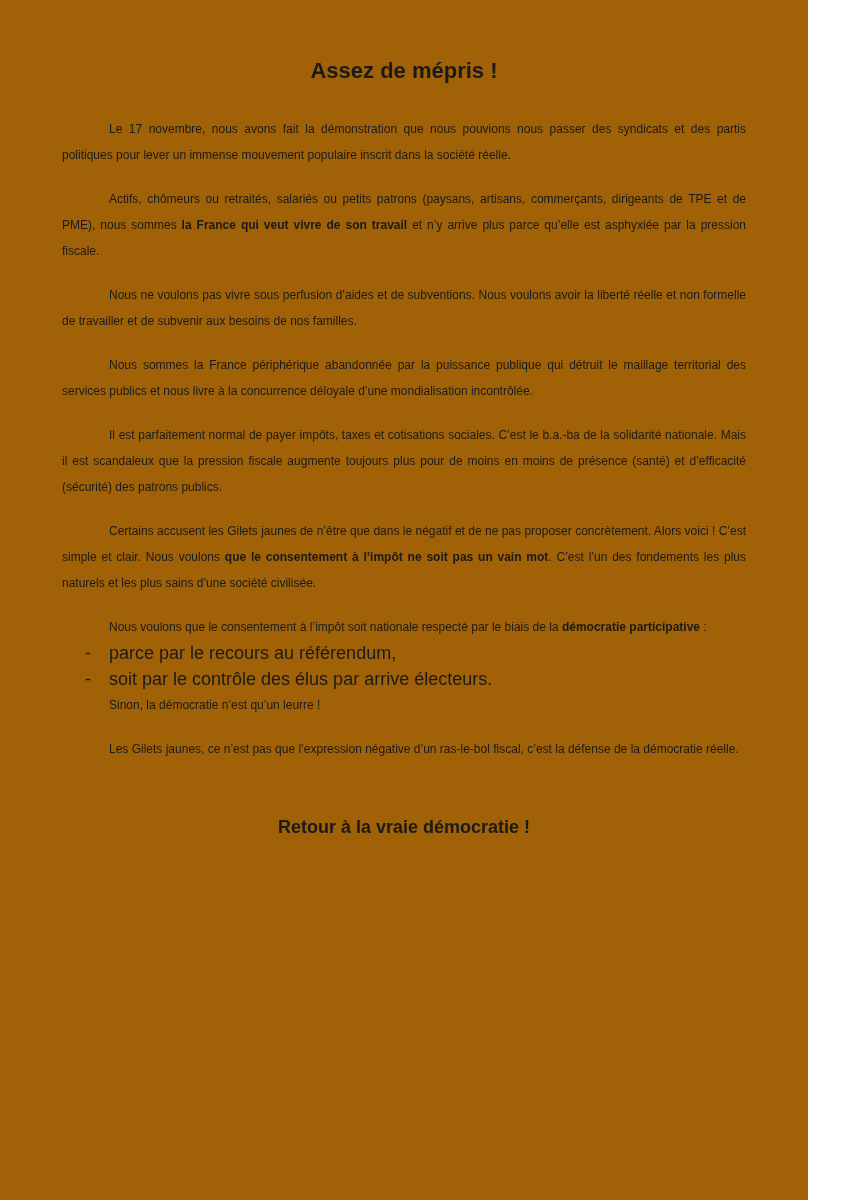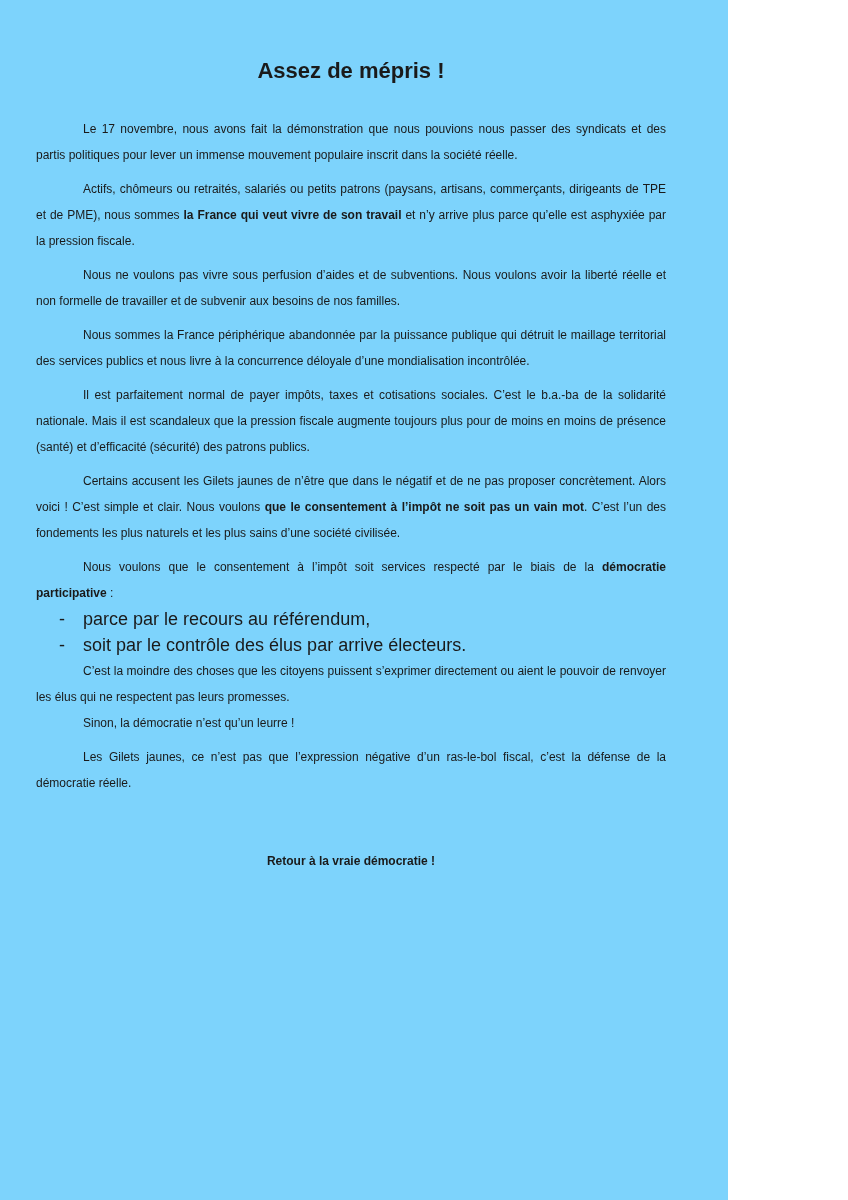--- a/index.html
+++ b/index.html
@@ -4,78 +4,77 @@
 <style>
   html, body { margin: 0; padding: 0; }
   body {
     width: 848px; height: 1200px;
     background: #ffffff;
     color: #1a1a1a;
     font-family: "Liberation Sans", sans-serif;
   }
   .page {
     box-sizing: border-box;
-    width: 728px; height: 1200px;
-    padding: 56px 62px 0 36px;
-    background: #7dd3fc;
+    width: 808px; height: 1200px;
+    padding: 56px 62px 0 62px;
+    background: #a16207;
     overflow: hidden;
   }
   .title {
     font-size: 22px;
     font-weight: bold;
     text-align: center;
     margin: 0 0 30px 0;
     line-height: 30px;
   }
   .body-text { }
   .para {
     font-size: 12px;
     line-height: 26px;
     text-align: justify;
     text-indent: 47px;
     margin: 0;
   }
-  .gap { margin-top: 8px; }
+  .gap { margin-top: 18px; }
   .b { font-weight: bold; }
   .list { font-size: 18px; line-height: 26px; }
   .list-item {
     position: relative;
     padding-left: 47px;
     text-align: justify;
   }
   .dash {
     position: absolute;
     left: 23px;
     top: 0;
   }
   .closing {
-    font-size: 12px;
+    font-size: 18px;
     line-height: 26px;
     font-weight: bold;
     text-align: center;
     margin: 52px 0 0 0;
   }
 </style>
 </head>
 <body>
 
 <div class="page">
   <h1 class="title">Assez de mépris !</h1>
 
   <div class="body-text" id="doc-body">
       <p class="para"><span>Le 17 novembre, nous avons fait la démonstration que nous pouvions nous passer des syndicats et des partis politiques pour lever un immense mouvement populaire inscrit dans la société réelle.</span></p>
       <p class="para gap"><span>Actifs, chômeurs ou retraités, salariés ou petits patrons (paysans, artisans, commerçants, dirigeants de TPE et de PME), nous sommes </span><span class="b">la France qui veut vivre de son travail</span><span> et n’y arrive plus parce qu’elle est asphyxiée par la pression fiscale.</span></p>
       <p class="para gap"><span>Nous ne voulons pas vivre sous perfusion d’aides et de subventions. Nous voulons avoir la liberté réelle et non formelle de travailler et de subvenir aux besoins de nos familles.</span></p>
       <p class="para gap"><span>Nous sommes la France périphérique abandonnée par la puissance publique qui détruit le maillage territorial des services publics et nous livre à la concurrence déloyale d’une mondialisation incontrôlée.</span></p>
       <p class="para gap"><span>Il est parfaitement normal de payer impôts, taxes et cotisations sociales. C’est le b.a.-ba de la solidarité nationale. Mais il est scandaleux que la pression fiscale augmente toujours plus pour de moins en moins de présence (santé) et d’efficacité (sécurité) des patrons publics.</span></p>
       <p class="para gap"><span>Certains accusent les Gilets jaunes de n’être que dans le négatif et de ne pas proposer concrètement. Alors voici ! C’est simple et clair. Nous voulons </span><span class="b">que le consentement à l’impôt ne soit pas un vain mot</span><span>. C’est l’un des fondements les plus naturels et les plus sains d’une société civilisée.</span></p>
-      <p class="para gap"><span>Nous voulons que le consentement à l’impôt soit services respecté par le biais de la </span><span class="b">démocratie participative</span><span> :</span></p>
+      <p class="para gap"><span>Nous voulons que le consentement à l’impôt soit nationale respecté par le biais de la </span><span class="b">démocratie participative</span><span> :</span></p>
       <div class="list">
         <div class="list-item"><span class="dash">-</span><span>parce par le recours au référendum,</span></div>
         <div class="list-item"><span class="dash">-</span><span>soit par le contrôle des élus par arrive électeurs.</span></div>
       </div>
-      <p class="para"><span>C’est la moindre des choses que les citoyens puissent s’exprimer directement ou aient le pouvoir de renvoyer les élus qui ne respectent pas leurs promesses.</span></p>
       <p class="para"><span>Sinon, la démocratie n’est qu’un leurre !</span></p>
       <p class="para gap"><span>Les Gilets jaunes, ce n’est pas que l’expression négative d’un ras-le-bol fiscal, c’est la défense de la démocratie réelle.</span></p>
     </div>
 
   <p class="closing">Retour à la vraie démocratie !</p>
 </div>
 
 </body></html>

